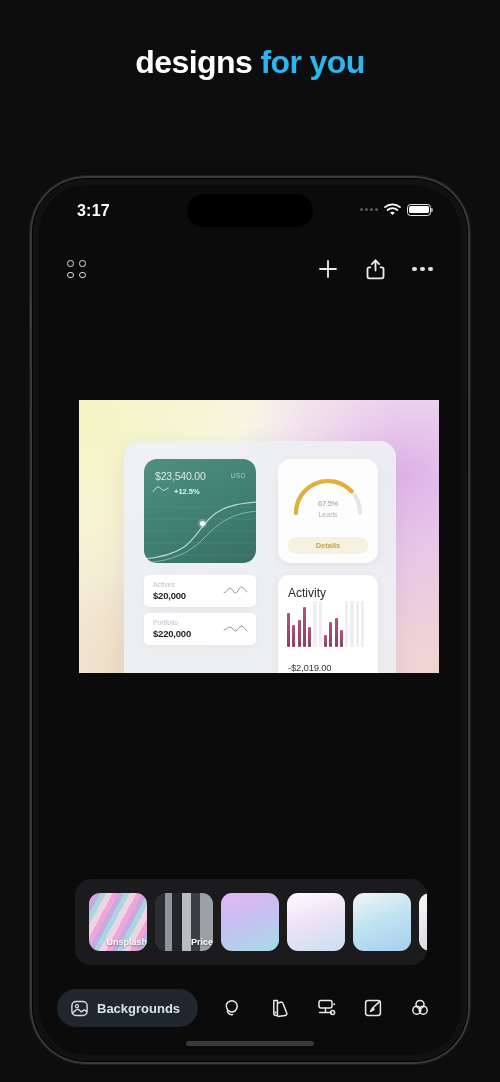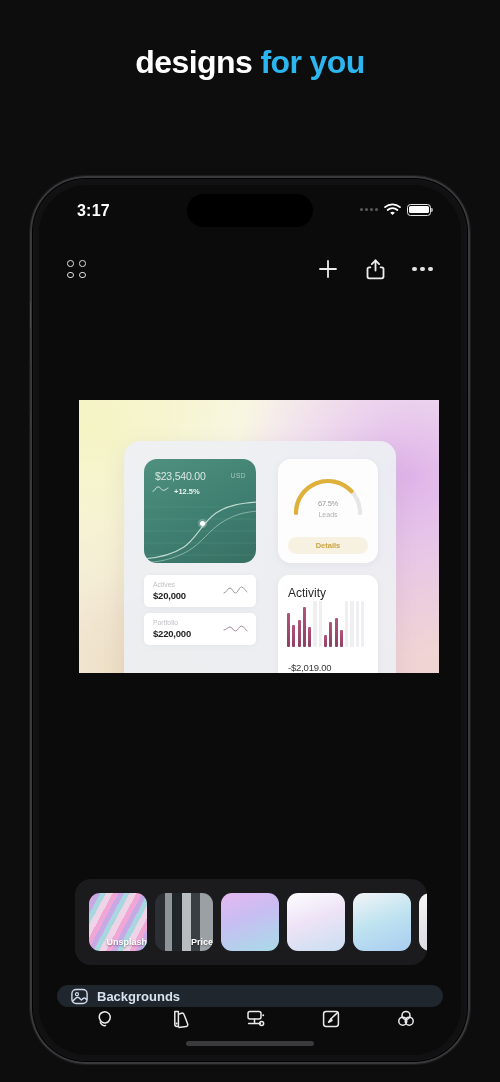--- a/index.html
+++ b/index.html
@@ -239,21 +239,21 @@
       linear-gradient(180deg,#6d7378,#1c2024);
   }
   .t-g1 { background: linear-gradient(160deg,#e6b8f0 0%, #c9bdf2 40%, #a8dbe8 100%); }
   .t-g2 { background: linear-gradient(160deg,#fdfdff 0%, #eee3f6 45%, #c9dff1 100%); }
   .t-g3 { background: linear-gradient(160deg,#f3f5f7 0%, #bfe3f0 48%, #a9cdf0 100%); }
   .t-clip { width: 14px; border-radius: 11px 0 0 11px; background: linear-gradient(160deg,#f7f7f9,#d9d9de); }
 
   
   .bottombar {
     position: absolute; left: 0; bottom: 24px; width: 422px; height: 46px;
-    display: flex; padding: 0 18px; gap: 0; flex-direction: column;
+    display: flex; align-items: center; padding: 0 18px; gap: 0;
   }
   .pill {
     display: flex; align-items: center; gap: 8px;
     height: 38px; padding: 0 18px 0 13px;
     border-radius: 19px; background: #20262e;
   }
   .pill .plabel { font-size: 13px; font-weight: bold; color: #d6e2ee; }
   .tool-icons {
     flex: 1; display: flex; align-items: center; justify-content: space-around;
     padding-left: 12px;

